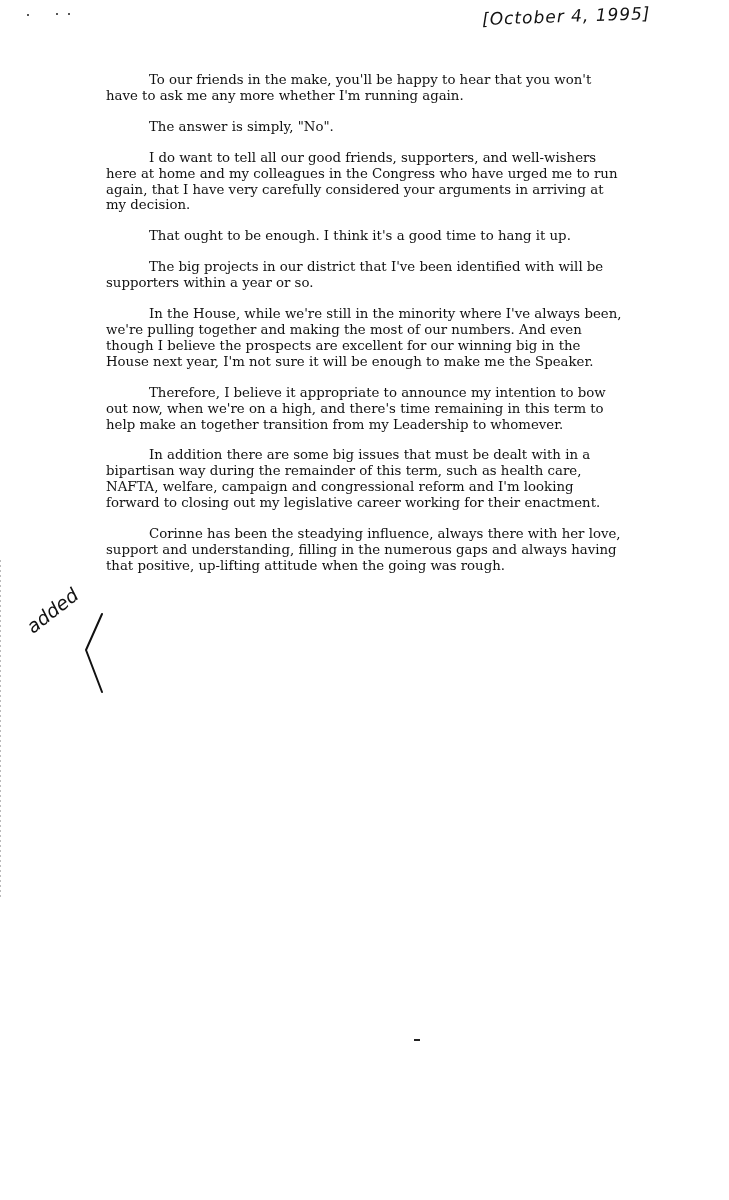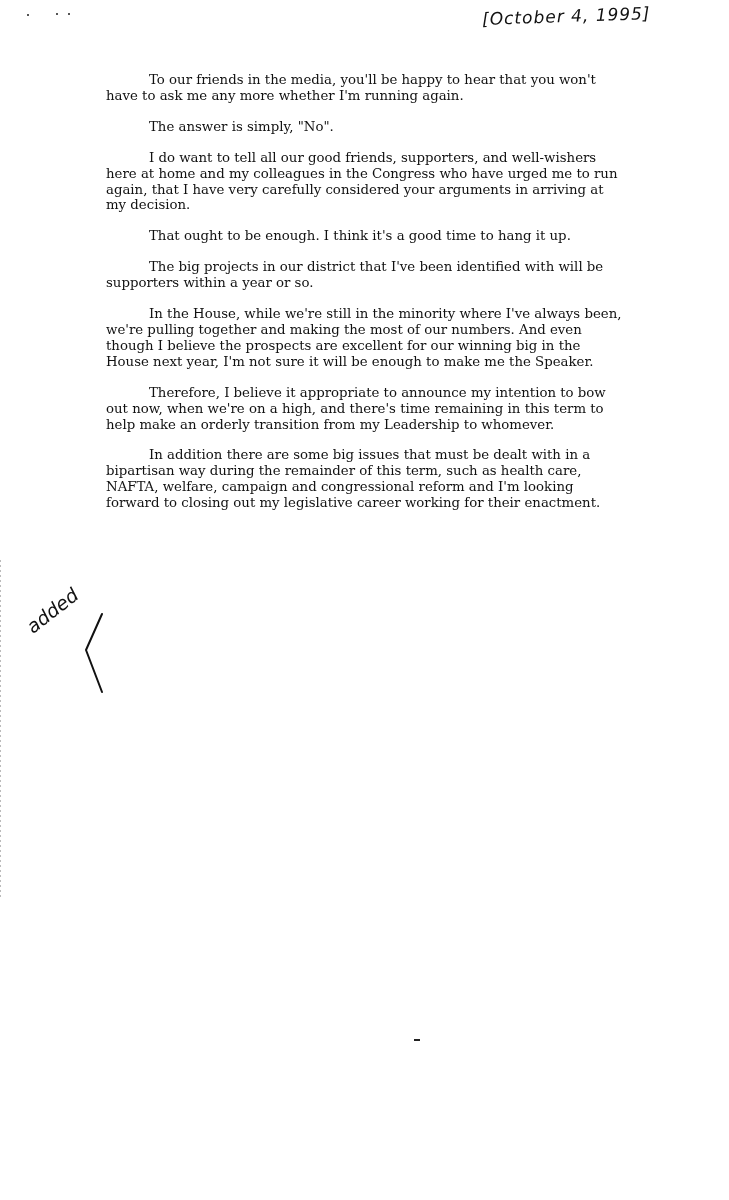--- a/index.html
+++ b/index.html
@@ -35,28 +35,29 @@
 <body>
 
 <div class="speckle" style="left:27px;top:14px;"></div>
 <div class="speckle" style="left:56px;top:13px;"></div>
 <div class="speckle" style="left:68px;top:13px;"></div>
 <div class="edge-line"></div>
 
 <div class="date-note">[October 4, 1995]</div>
 
 <div class="body-text">
-  <p class="para">To our friends in the media, you'll be happy to hear that you won't have to ask me any more whether I'm running again.</p>
+  <p class="para">To our friends in the make, you'll be happy to hear that you won't have to ask me any more whether I'm running again.</p>
   <p class="para">The answer is simply, "No".</p>
   <p class="para">I do want to tell all our good friends, supporters, and well-wishers here at home and my colleagues in the Congress who have urged me to run again, that I have very carefully considered your arguments in arriving at my decision.</p>
   <p class="para">That ought to be enough.  I think it's a good time to hang it up.</p>
   <p class="para">The big projects in our district that I've been identified with will be supporters within a year or so.</p>
   <p class="para">In the House, while we're still in the minority where I've always been, we're pulling together and making the most of our numbers. And even though I believe the prospects are excellent for our winning big in the House next year, I'm not sure it will be enough to make me the Speaker.</p>
-  <p class="para">Therefore, I believe it appropriate to announce my intention to bow out now, when we're on a high, and there's time remaining in this term to help make an orderly transition from my Leadership to whomever.</p>
+  <p class="para">Therefore, I believe it appropriate to announce my intention to bow out now, when we're on a high, and there's time remaining in this term to help make an together transition from my Leadership to whomever.</p>
   <p class="para">In addition there are some big issues that must be dealt with in a bipartisan way during the remainder of this term, such as health care, NAFTA, welfare, campaign and congressional reform and I'm looking forward to closing out my legislative career working for their enactment.</p>
+  <p class="para">Corinne has been the steadying influence, always there with her love, support and understanding, filling in the numerous gaps and always having that positive, up-lifting attitude when the going was rough.</p>
 </div>
 
 <div class="margin-note">added</div>
 <svg class="margin-bracket" width="30" height="82" viewBox="0 0 30 82">
   <path d="M22 2 L6 38 L22 80" fill="none" stroke="#111" stroke-width="2" stroke-linecap="round" stroke-linejoin="round"></path>
 </svg>
 
 <div class="dash"></div>
 
 </body></html>

